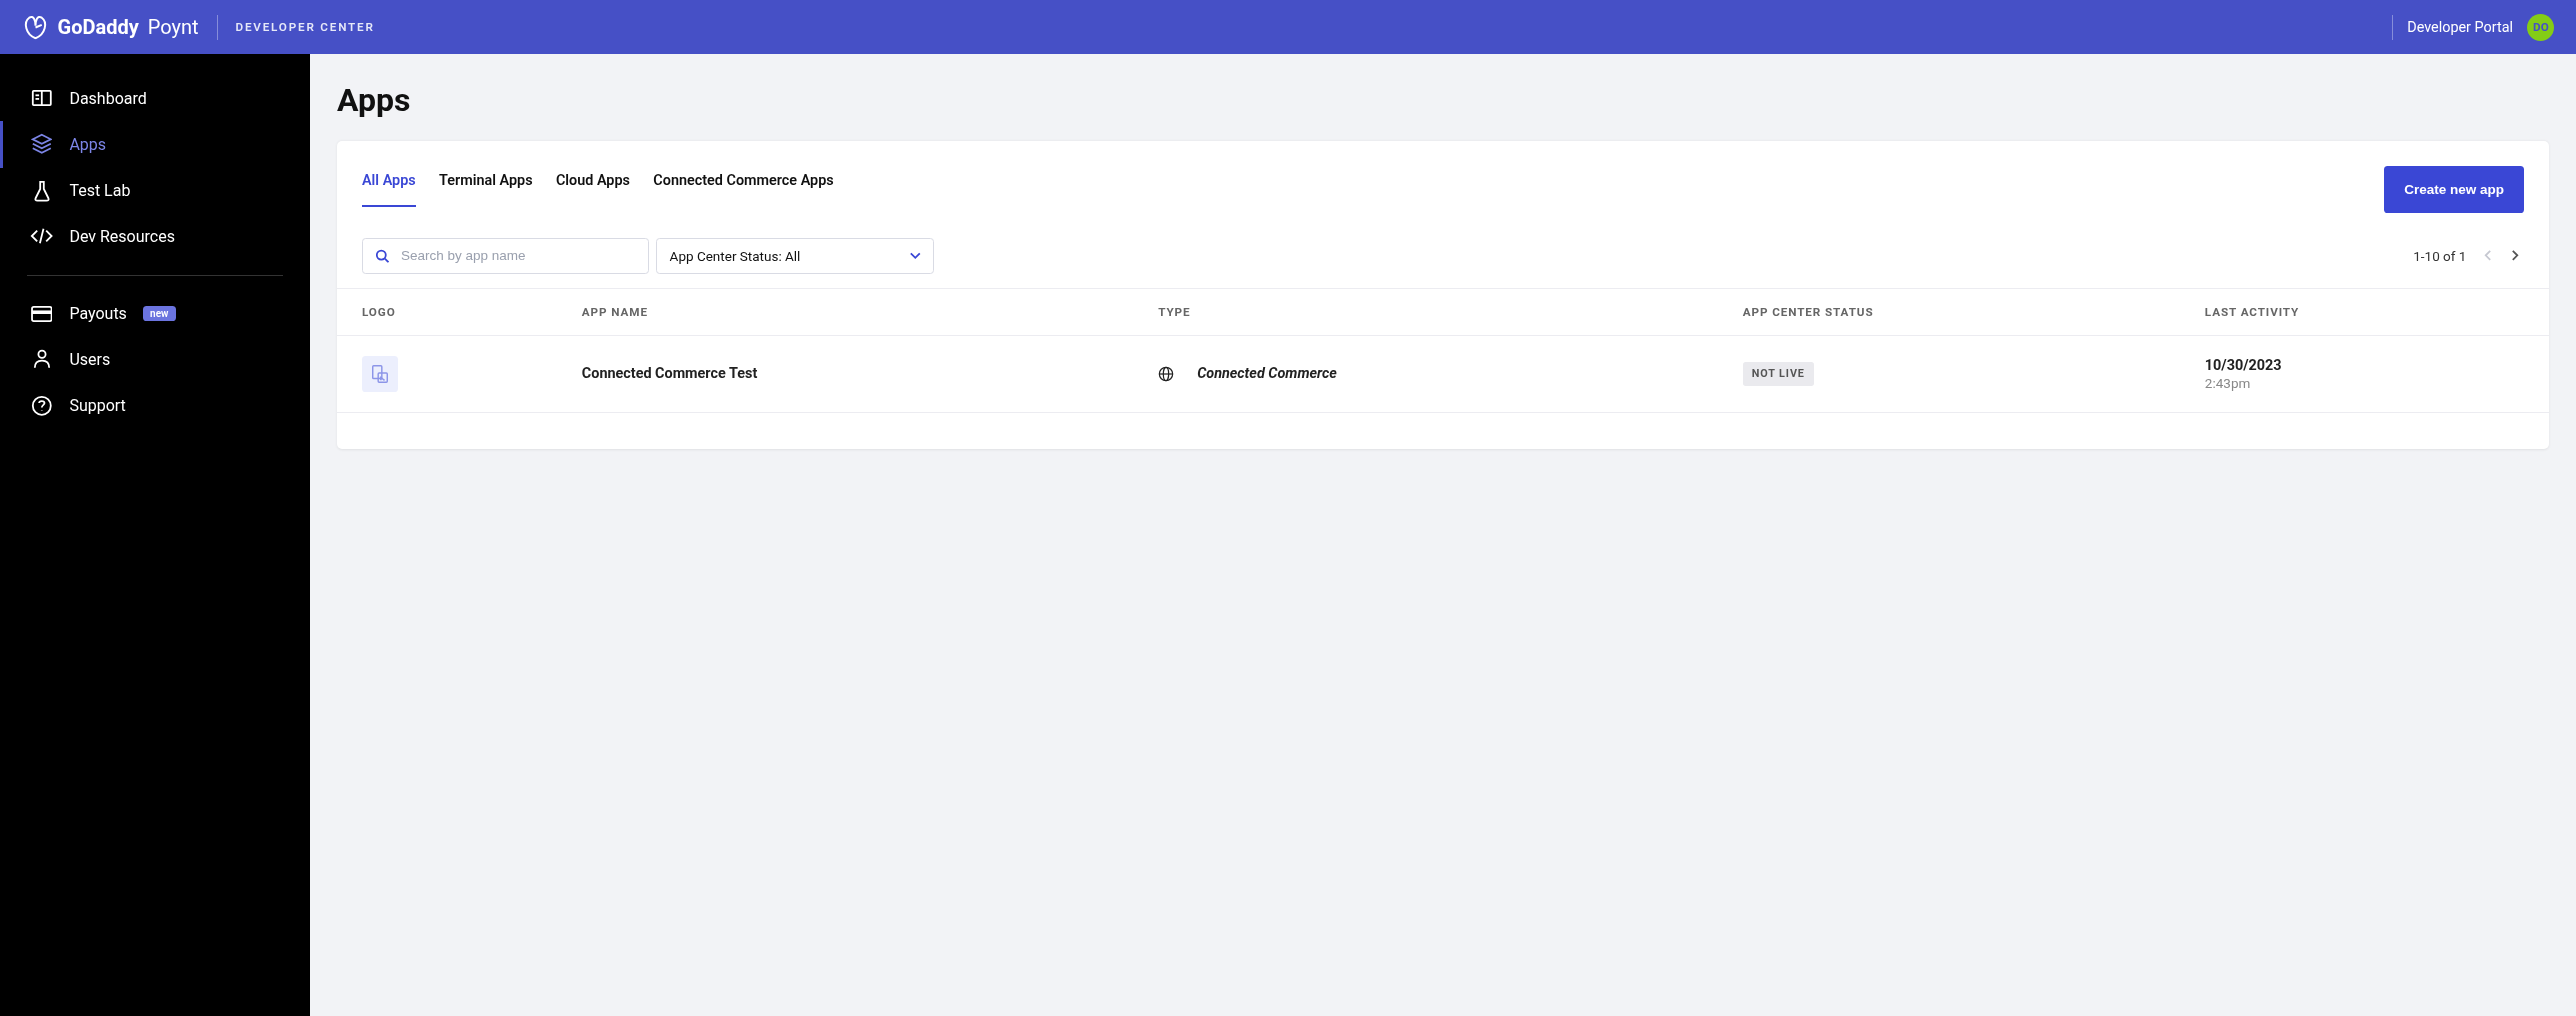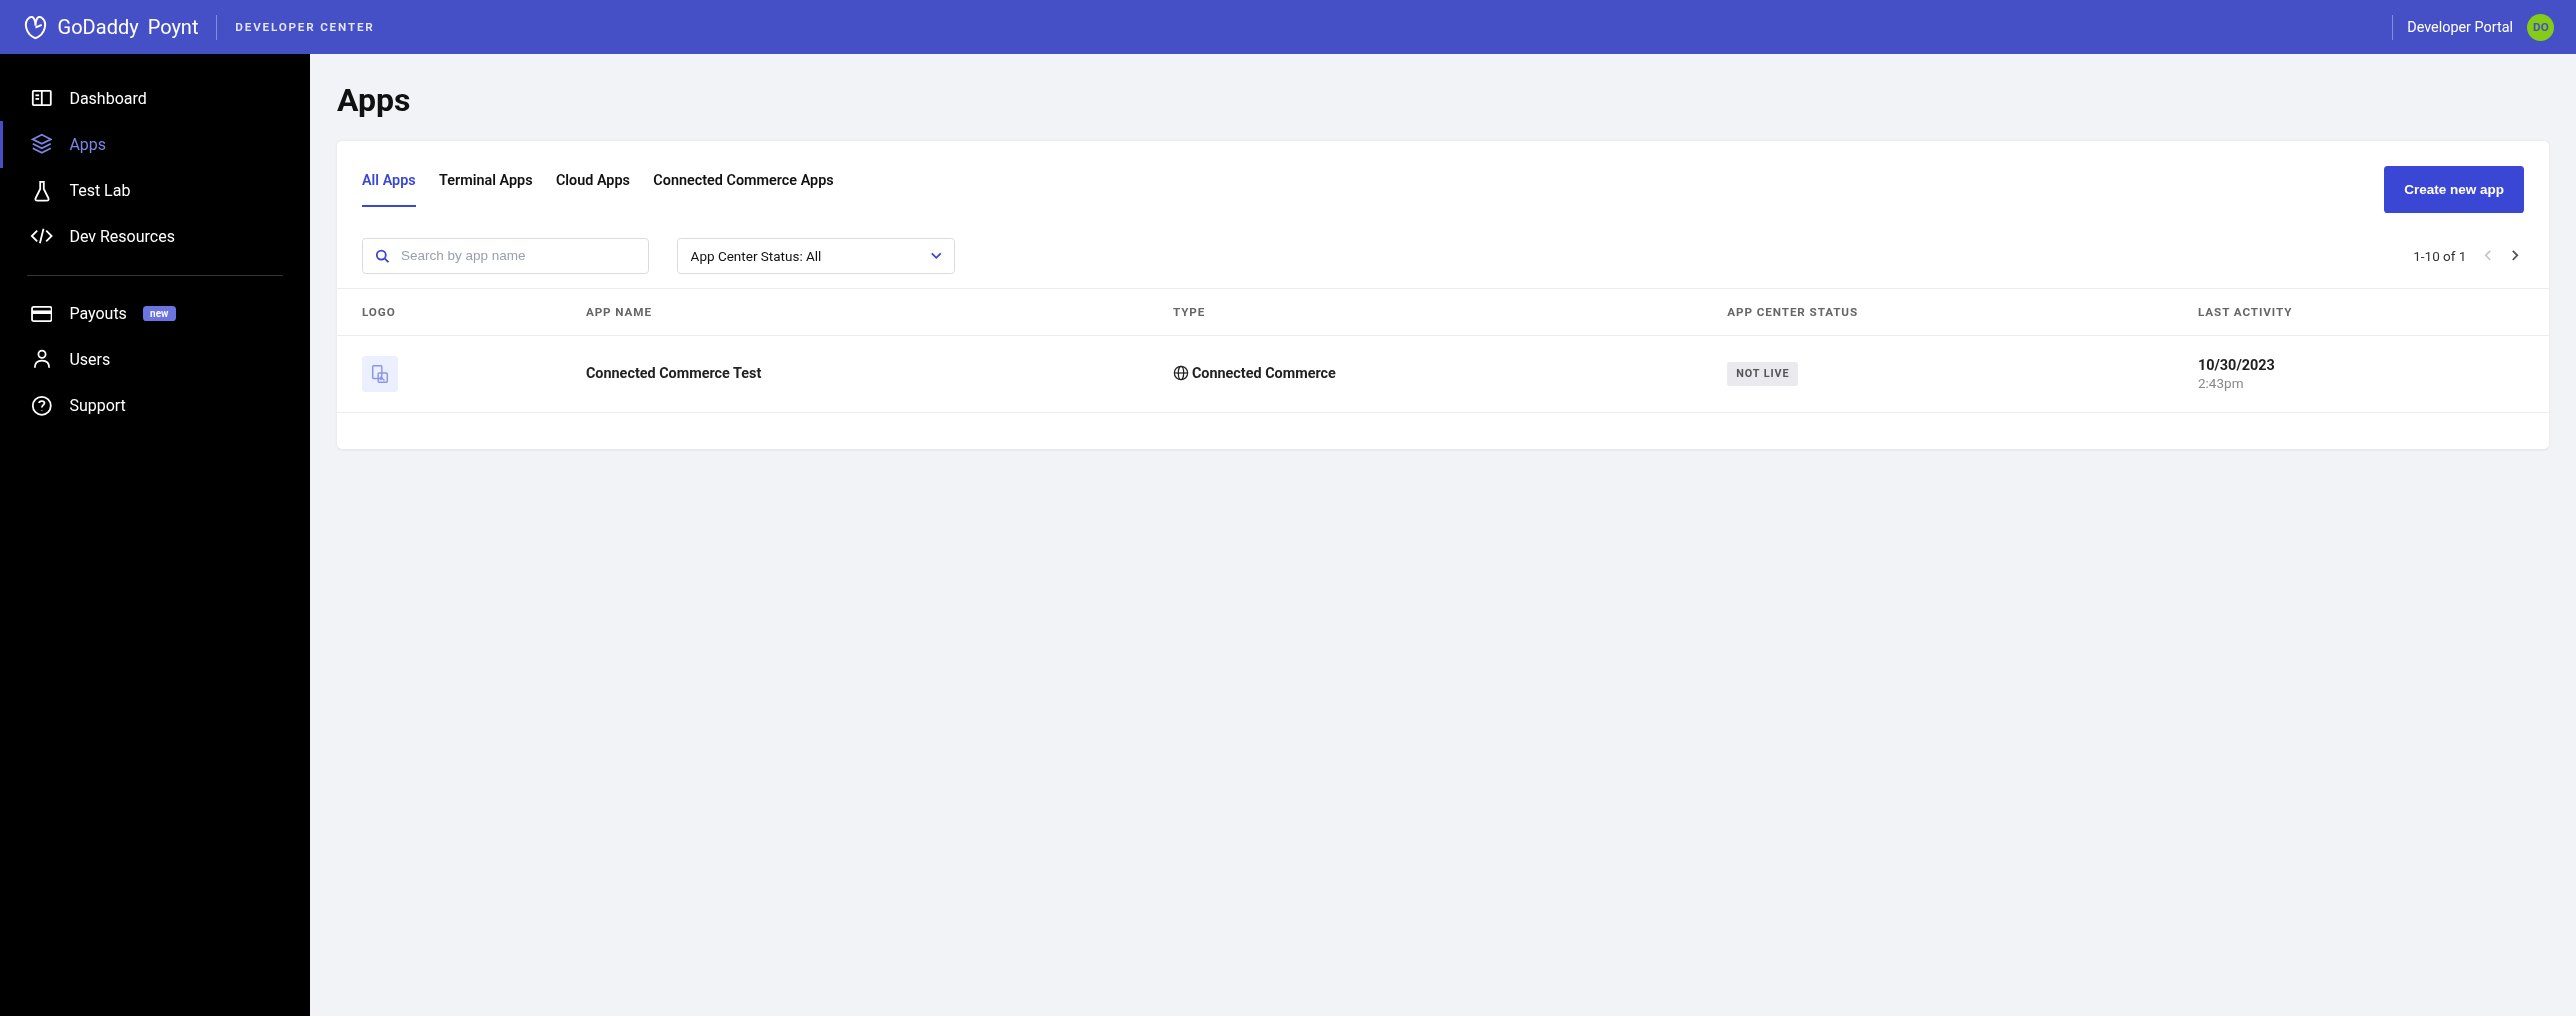--- a/index.html
+++ b/index.html
@@ -9,21 +9,21 @@
   background: #4650c6;
   height: 54px;
   display: flex;
   align-items: center;
   padding: 0 21.6px;
   justify-content: space-between;
   color: #fff;
 }
 .header-left { display: flex; align-items: center; gap: 18px; }
 .logo-group { display: flex; align-items: center; gap: 9px; font-size: 20px; font-weight: 400; }
-.logo-group .brand { font-weight: 400; }
+.logo-group .brand { font-weight: 700; }
 .logo-group .poynt { font-weight: 400; }
 .divider-v { width: 0.9px; height: 25px; background: rgba(255,255,255,0.35); }
 .dev-center { font-size: 11.7px; letter-spacing: 1.8px; font-weight: 600; color: #e6e8f8; }
 .header-right { display: flex; align-items: center; gap: 14.4px; }
 .portal-link { color:#fff; font-size:14.4px; }
 .avatar { width: 27px; height: 27px; border-radius: 50%; background: #84cc16; color:#4650c6; display:flex; align-items:center; justify-content:center; font-size:11.7px; font-weight:700; }
 
 .layout { display:flex; min-height: calc(100vh - 54px); }
 .sidebar { width: 310px; background:#000; color:#fff; padding-top: 21.6px; }
 .nav-item { display:flex; align-items:center; gap:16px; padding: 12.6px 27px; font-size:16px; cursor:pointer; border-left: 3.6px solid transparent;}
@@ -36,37 +36,37 @@
 .page-title { font-size: 32px; font-weight:700; margin-bottom: 21.6px; color:#111; }
 
 .card { background:#fff; border-radius:5px; box-shadow: 0 0.9px 2.7px rgba(0,0,0,0.08); padding: 25px 0 0 0; }
 .tabs-row { display:flex; align-items:center; justify-content:space-between; padding: 0 25px; border-bottom: 0; }
 .tabs { display:flex; gap: 23.4px; }
 .tab { font-size:14.4px; font-weight:600; color:#111; padding-bottom: 16px; border-bottom: 2.7px solid transparent; cursor:pointer; }
 .tab.active { color:#3a47d5; border-bottom-color:#3a47d5; }
 .create-btn { background:#3a47d5; color:#fff; border:none; padding: 16px 20px; font-size:13.5px; font-weight:600; border-radius:3.6px; cursor:pointer; }
 
 .filters-row { display:flex; align-items:center; justify-content:space-between; padding: 25px 25px 14.4px 25px; }
-.filters-left { display:flex; gap:28px; }
+.filters-left { display:flex; gap:7px; }
 .search-wrap { position:relative; width: 287px; }
 .search-wrap .s-icon { position:absolute; left:12.6px; top:50%; transform:translateY(-50%); color:#3a47d5; }
 .search-input { width:100%; height:36px; border:0.9px solid #d9dbe4; border-radius:3.6px; padding: 0 12.6px 0 38px; font-size:13.5px; color:#333; }
 .search-input::placeholder { color:#9aa0ae; }
 .select-wrap { position:relative; width:278px; }
 .select-box { width:100%; height:36px; border:0.9px solid #d9dbe4; border-radius:3.6px; padding: 0 38px 0 12.6px; font-size:13.5px; display:flex; align-items:center; cursor:pointer; background:#fff; }
 .select-wrap .chev { position:absolute; right:12.6px; top:50%; transform:translateY(-50%); color:#3a47d5; }
 .pagination { display:flex; align-items:center; gap:12.6px; font-size:13.5px; color:#333; }
 .page-arrow { color:#555; cursor:pointer; padding:3.6px; }
 .page-arrow.disabled { color:#c6c8d1; cursor:default; }
 
 .table { width:100%; border-collapse:collapse; }
 .table th { text-align:left; font-size:11.7px; letter-spacing:0.9px; color:#666; font-weight:700; padding: 16px 25px; border-top:0.9px solid #ececf1; border-bottom:0.9px solid #ececf1; }
 .table td { padding: 20px 25px; border-bottom:0.9px solid #ececf1; font-size:14.4px; color:#222; vertical-align:middle; }
 .app-logo { width:36px; height:36px; background:#eceffd; border-radius:3.6px; display:flex; align-items:center; justify-content:center; color:#6b74df; }
-.type-cell { display:flex; align-items:flex-start; gap:3px; }
+.type-cell { display:flex; align-items:center; gap:23px;font-style:italic; }
 .status-badge { background:#eaeaee; color:#555; font-size:10.8px; font-weight:700; letter-spacing:0.9px; padding:5.4px 9px; border-radius:2.7px; display:inline-block; }
 .activity-date { font-weight:700; font-size:14.4px; color:#222; }
 .activity-time { color:#888; font-size:13.5px; margin-top:1.8px; }
 
 svg { display:block; }
 .card-bottom-space { height: 36px; }
 </style>
 </head>
 <body>
 

